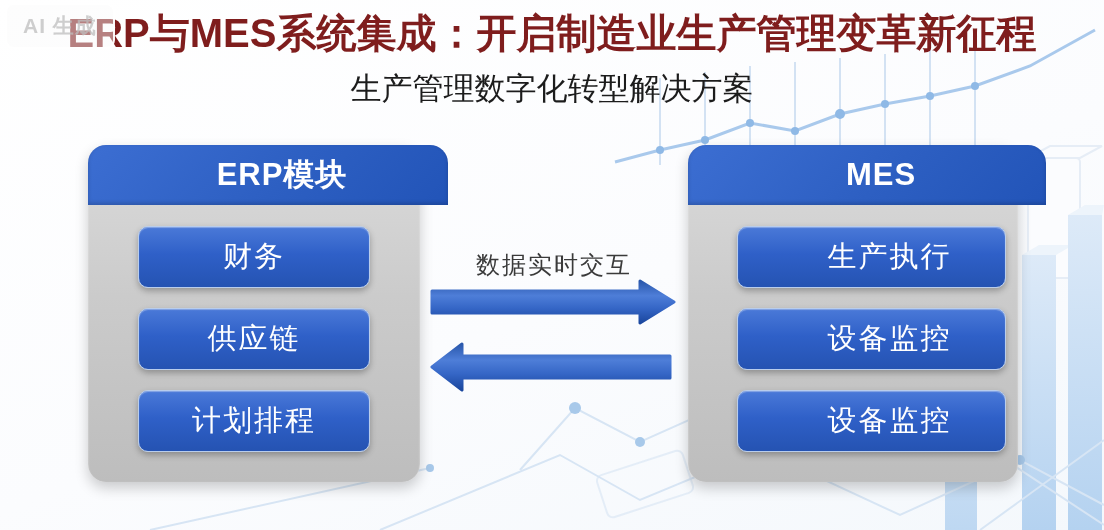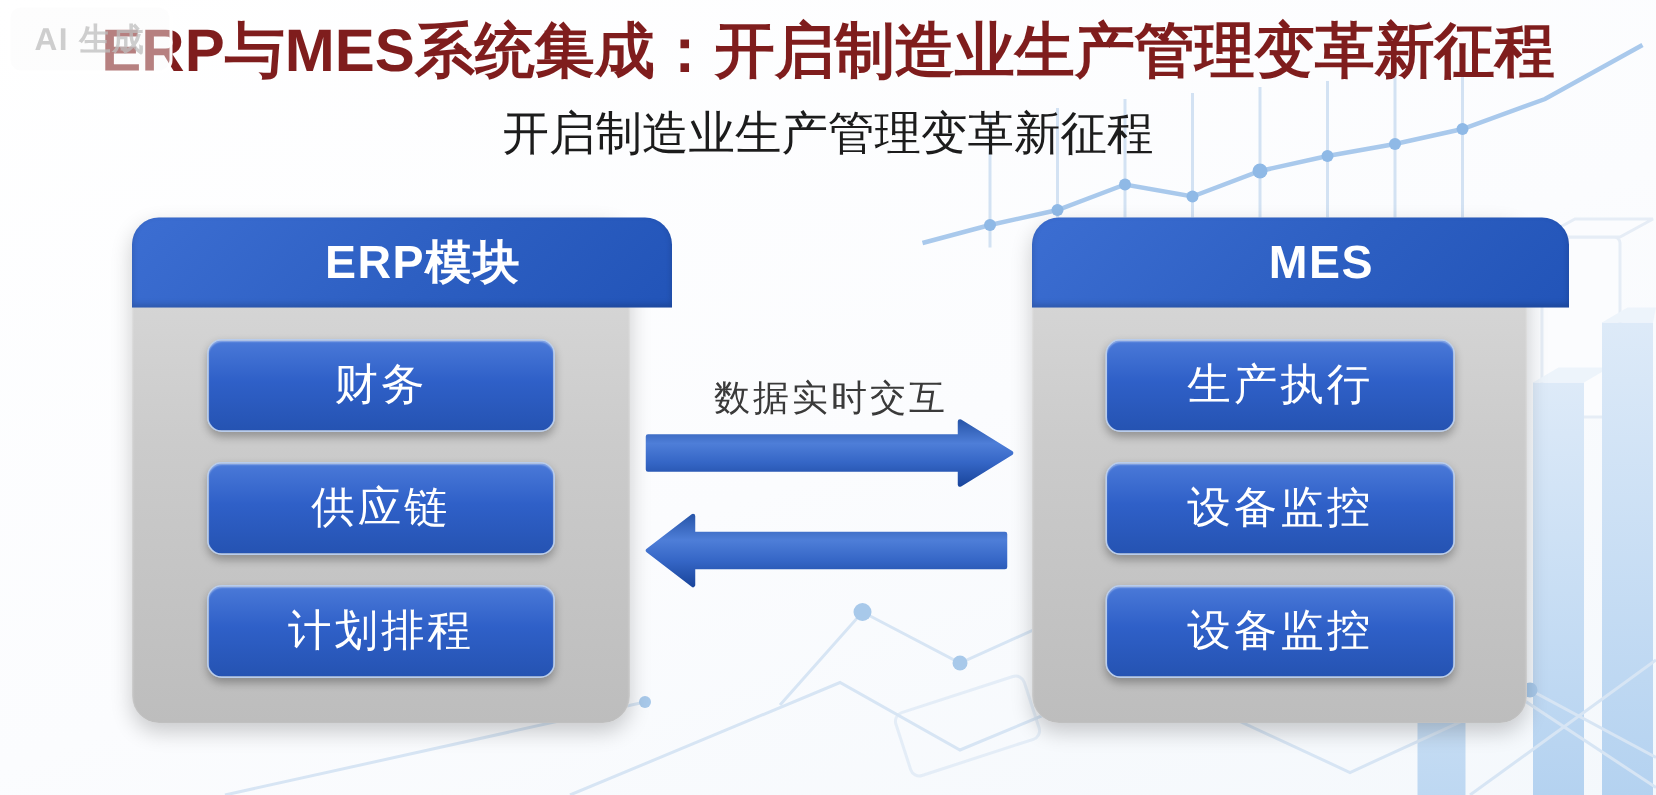--- a/index.html
+++ b/index.html
@@ -44,21 +44,21 @@
   }
   .module-btn{
     position:absolute;left:50px;width:230px;height:60px;
     border-radius:10px;
     background:linear-gradient(180deg,#4a79d8 0%,#2f60c8 45%,#2553b2 100%);
     border:1px solid #b9cdec;
     box-shadow:0 3px 6px rgba(0,0,0,.28), inset 0 1px 1px rgba(255,255,255,.35);
     display:flex;align-items:center;justify-content:center;
     color:#ffffff;font-size:29px;font-weight:500;letter-spacing:2px;
   }
-  .panel-right .module-btn{left:49px;width:231px;}
+  .panel-right .module-btn{left:49px;width:231px;padding-left:36px;}
   .btn-1{top:81px;}
   .btn-2{top:163px;}
   .btn-3{top:245px;justify-content:center;}
   .connection-label{
     position:absolute;left:428px;top:249px;width:252px;z-index:3;
     text-align:center;font-size:24px;font-weight:500;color:#3a3a3a;
     letter-spacing:2px;
   }
   .arrows-svg{position:absolute;left:425px;top:270px;z-index:3;}
 </style>
@@ -129,21 +129,21 @@
         <circle cx="1020" cy="460" r="5"></circle>
       <circle cx="430" cy="468" r="4"></circle>
     </g>
   </svg>
 
   <div class="watermark">
     <span>AI 生成</span>
   </div>
 
   <h1 class="title">ERP与MES系统集成：开启制造业生产管理变革新征程</h1>
-  <h2 class="subtitle">开启制造业生产管理变革新征程</h2>
+  <h2 class="subtitle">生产管理数字化转型解决方案</h2>
 
   <section class="panel panel-left">
     <header class="panel-header">
       <span>ERP模块</span>
     </header>
     <div class="module-btn btn-2">
       <span>供应链</span>
     </div>
     <div class="module-btn btn-1">
       <span>财务</span>

